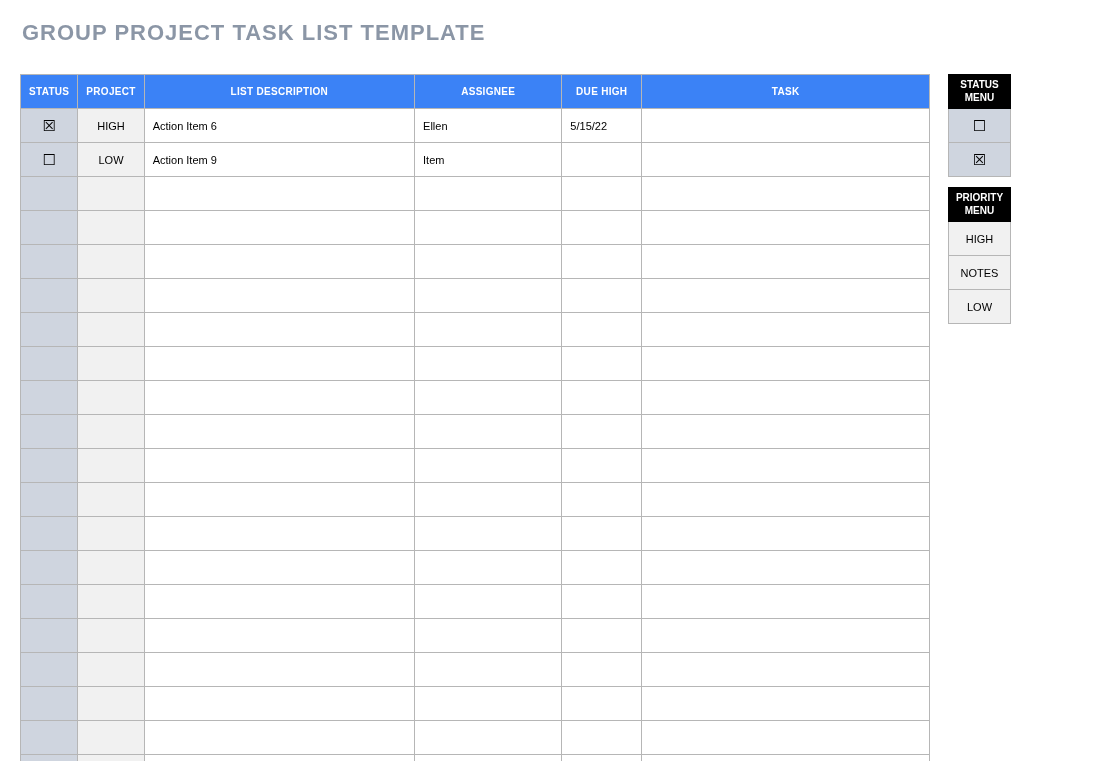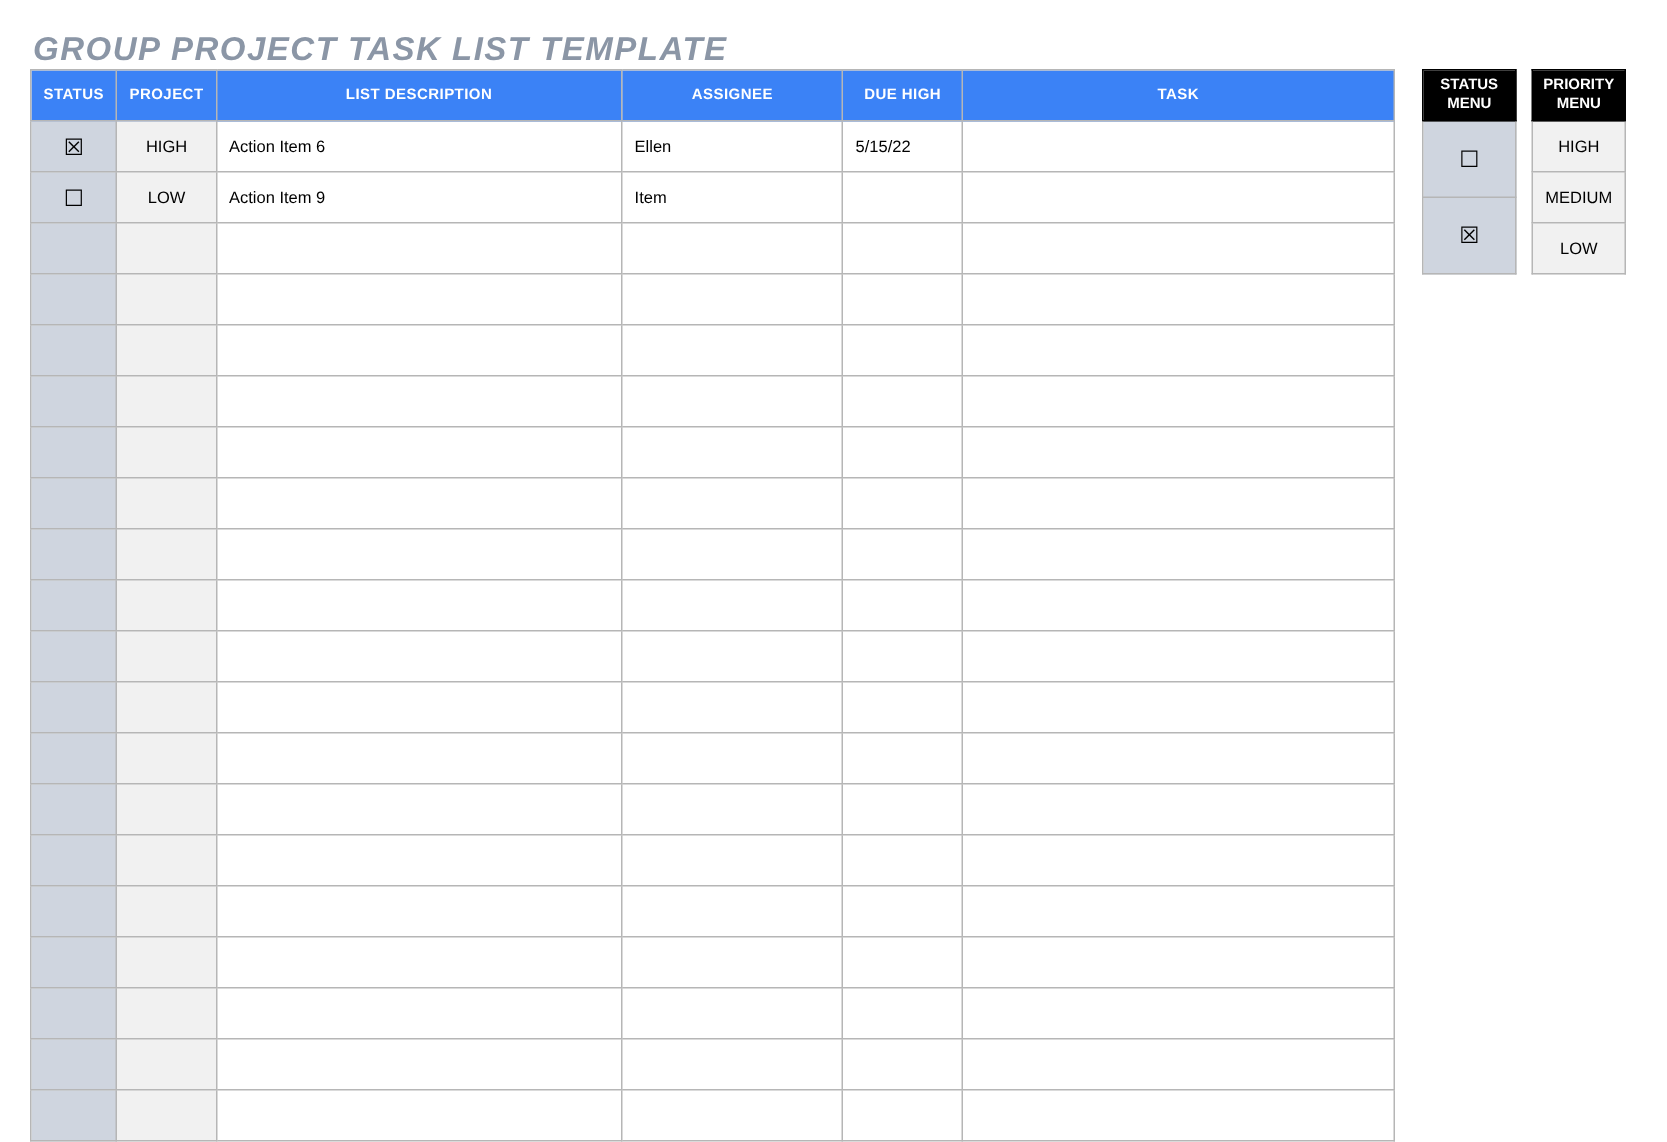--- a/index.html
+++ b/index.html
@@ -8,22 +8,21 @@
     padding: 20px;
     font-family: Arial, Helvetica, sans-serif;
     background: #fff;
     width: 1111px;
   }
   .title {
     font-size: 22px;
     font-weight: bold;
     letter-spacing: 1px;
     color: #8b96a6;
-    margin: 0 0 0 2px;
-    font-style: italic;
+    margin: 0 0 28px 2px;
   }
   .wrap {
     display: flex;
     gap: 18px;
     align-items: flex-start;
   }
   table {
     border-collapse: collapse;
   }
   .main-table { width: 910px; }
@@ -44,21 +43,21 @@
     letter-spacing: 0.3px;
   }
   .col-status   { width: 56px; }
   .col-priority { width: 64px; }
   .col-desc     { width: 272px; }
   .col-assignee { width: 148px; }
   .col-due      { width: 80px; }
   .col-notes    { width: 290px; }
   .main-table td.status-cell   { background: #cfd5df; text-align: center; font-size: 15px; }
   .main-table td.priority-cell { background: #f1f1f1; text-align: center; }
-  .side { display: flex; gap: 10px; }
+  .side { display: flex; gap: 10px; flex-direction: column; }
   .side-table th {
     background: #000; color: #fff; font-size: 10px; font-weight: bold;
     text-align: center; padding: 4px 6px; line-height: 1.25; border: 1px solid #000;
     height: 34px;
   }
   .side-table td {
     border: 1px solid #b6b6b6;
     font-size: 11px; text-align: center; height: 34px; width: 62px;
   }
   .status-menu td { background: #cfd5df; font-size: 15px; }
@@ -276,21 +275,21 @@
       <thead>
           <tr>
             <th>PRIORITY MENU</th>
           </tr>
         </thead>
       <tbody id="priority-menu-body">
           <tr>
             <td>HIGH</td>
           </tr>
           <tr>
-            <td>MEDIUM</td>
+            <td>NOTES</td>
           </tr>
           <tr>
             <td>LOW</td>
           </tr>
         </tbody>
     </table>
   </div>
 
 </div>
 

